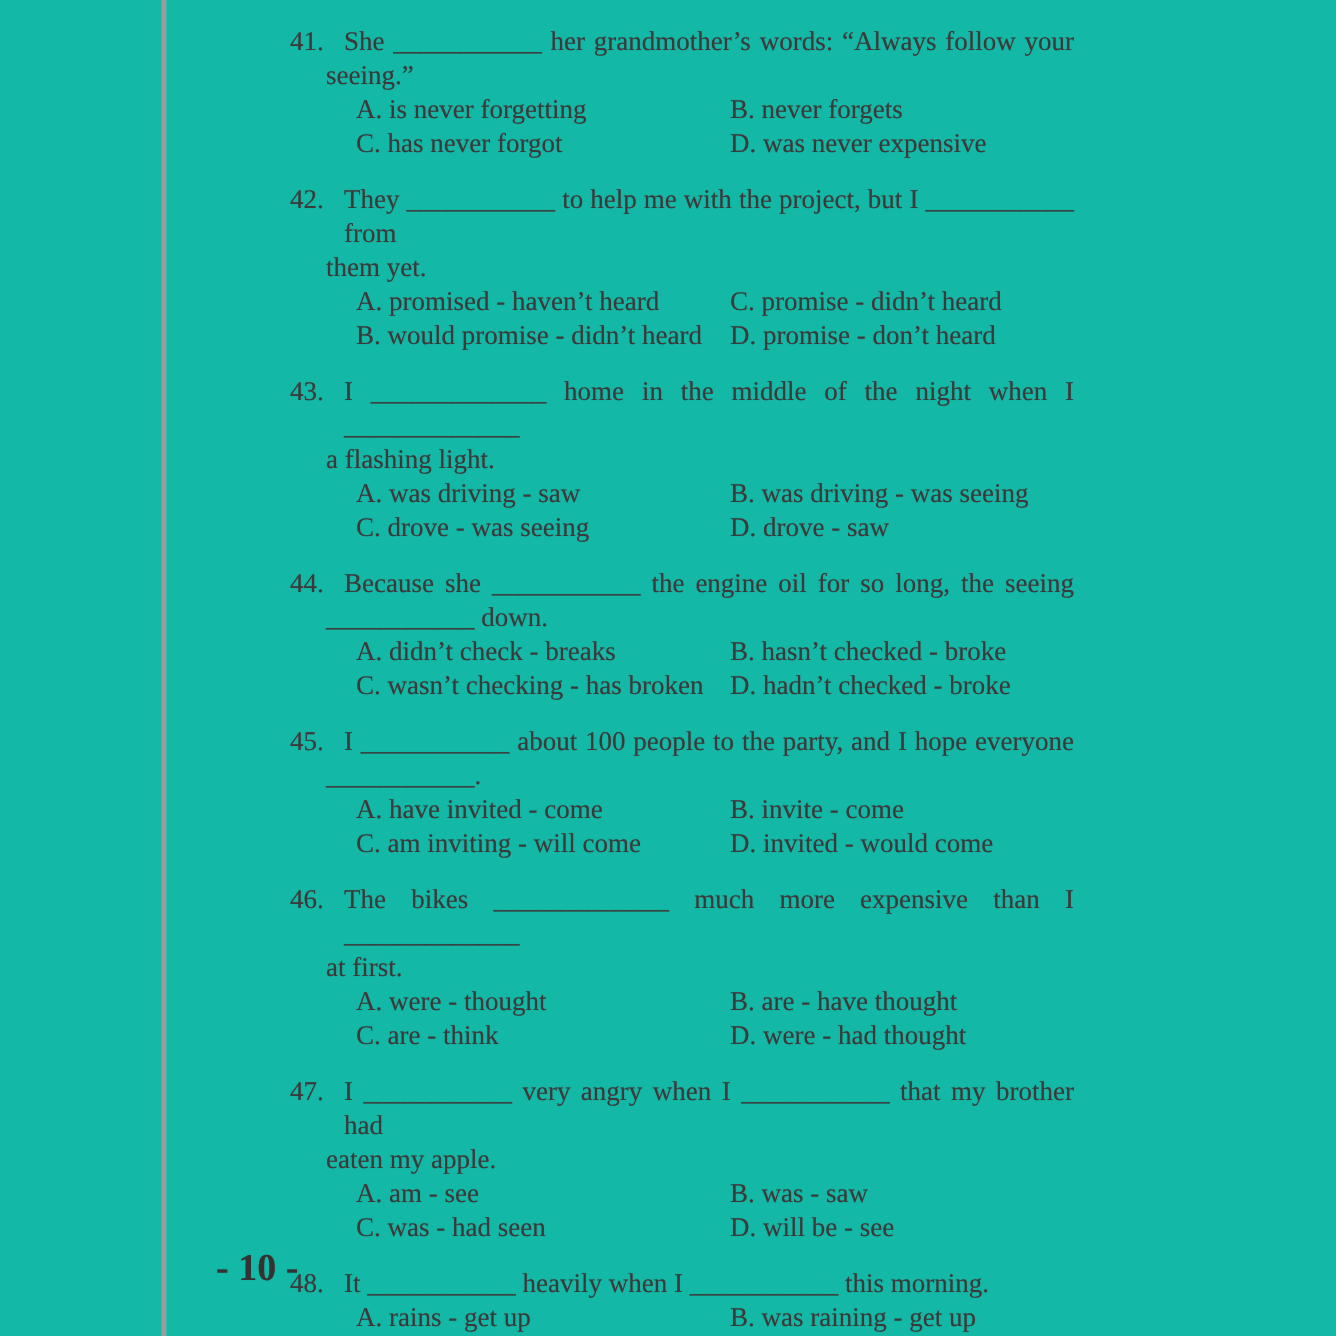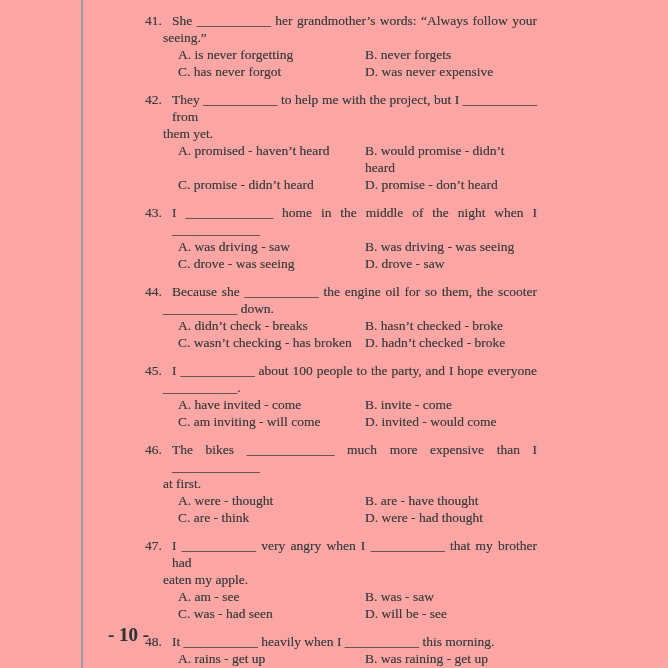--- a/index.html
+++ b/index.html
@@ -8,21 +8,21 @@
     width: 668px;
     height: 668px;
     background: #ffffff;
     overflow: hidden;
     font-family: "Liberation Serif", "DejaVu Serif", serif;
   }
   .page {
     position: relative;
     width: 668px;
     height: 668px;
-    background: #fca5a5;
+    background: #14b8a6;
   }
   .margin-line {
     position: absolute;
     left: 81px;
     top: 0;
     width: 2px;
     height: 668px;
     background: #9b9b9b;
     box-shadow: 0 0 1px #b5b5b5;
   }
@@ -90,43 +90,44 @@
   </div>
 
   <div class="q">
     <div class="qline1">
       <span class="qnum">42.</span>
       <span class="qtext">They ___________ to help me with the project, but I ___________ from</span>
     </div>
     <div class="qline2">them yet.</div>
     <div class="opts">
       <span class="opt">A. promised - haven’t heard</span>
+      <span class="opt">C. promise - didn’t heard</span>
       <span class="opt">B. would promise - didn’t heard</span>
-      <span class="opt">C. promise - didn’t heard</span>
       <span class="opt">D. promise - don’t heard</span>
     </div>
   </div>
 
   <div class="q">
     <div class="qline1">
       <span class="qnum">43.</span>
       <span class="qtext">I _____________ home in the middle of the night when I _____________</span>
     </div>
+    <div class="qline2">a flashing light.</div>
     <div class="opts">
       <span class="opt">A. was driving - saw</span>
       <span class="opt">B. was driving - was seeing</span>
       <span class="opt">C. drove - was seeing</span>
       <span class="opt">D. drove - saw</span>
     </div>
   </div>
 
   <div class="q">
     <div class="qline1">
       <span class="qnum">44.</span>
-      <span class="qtext">Because she ___________ the engine oil for so them, the scooter</span>
+      <span class="qtext">Because she ___________ the engine oil for so long, the seeing</span>
     </div>
     <div class="qline2">___________ down.</div>
     <div class="opts">
       <span class="opt">A. didn’t check - breaks</span>
       <span class="opt">B. hasn’t checked - broke</span>
       <span class="opt">C. wasn’t checking - has broken</span>
       <span class="opt">D. hadn’t checked - broke</span>
     </div>
   </div>
 

